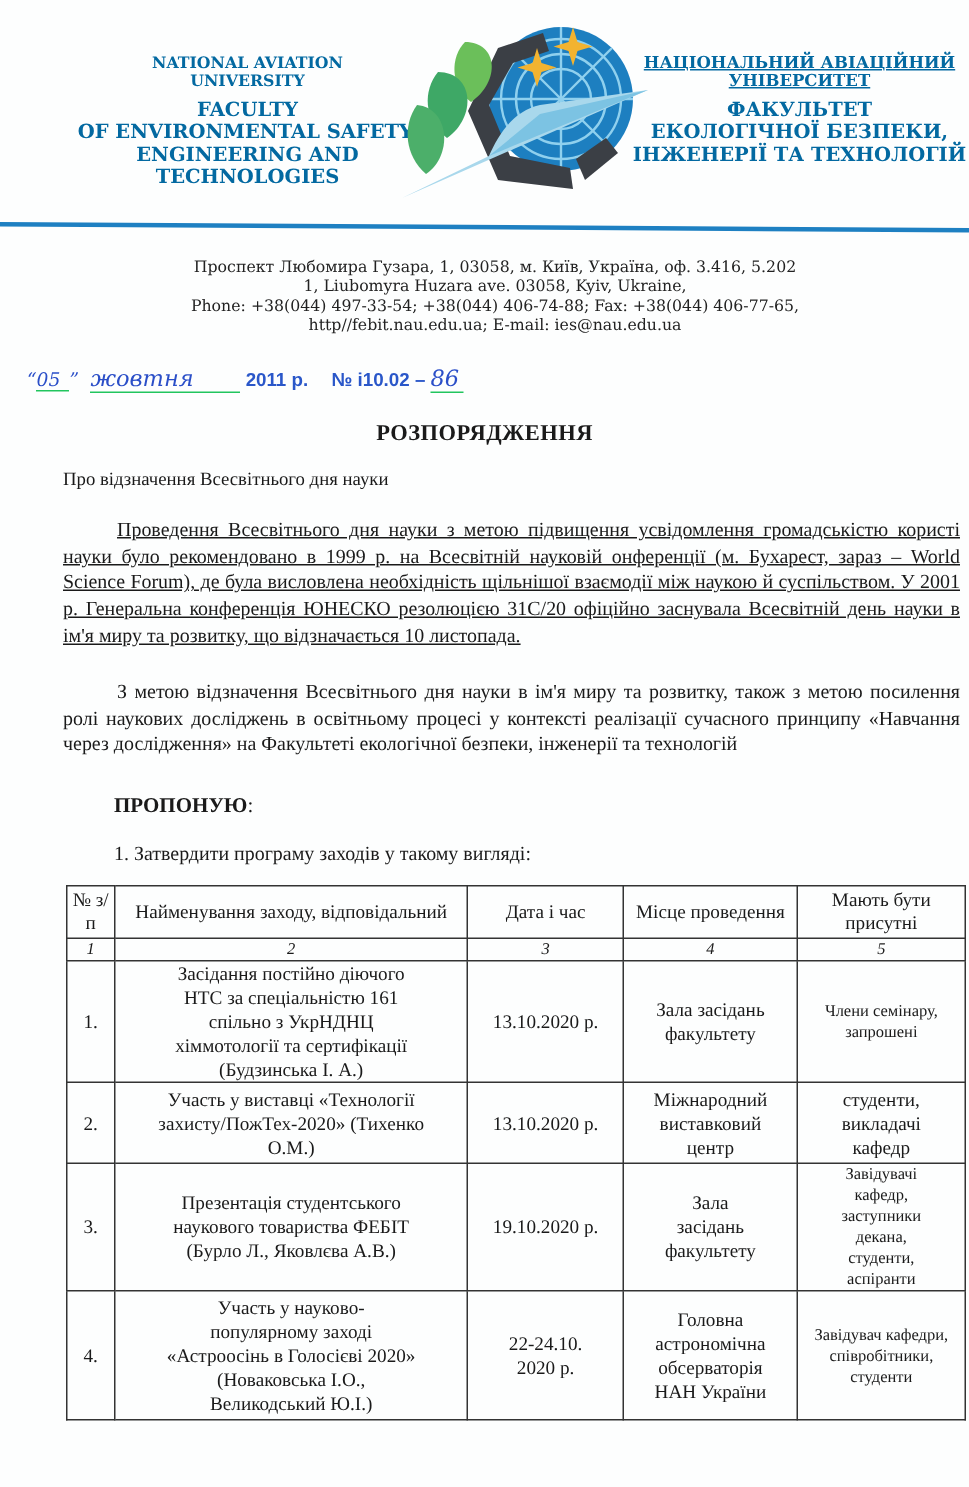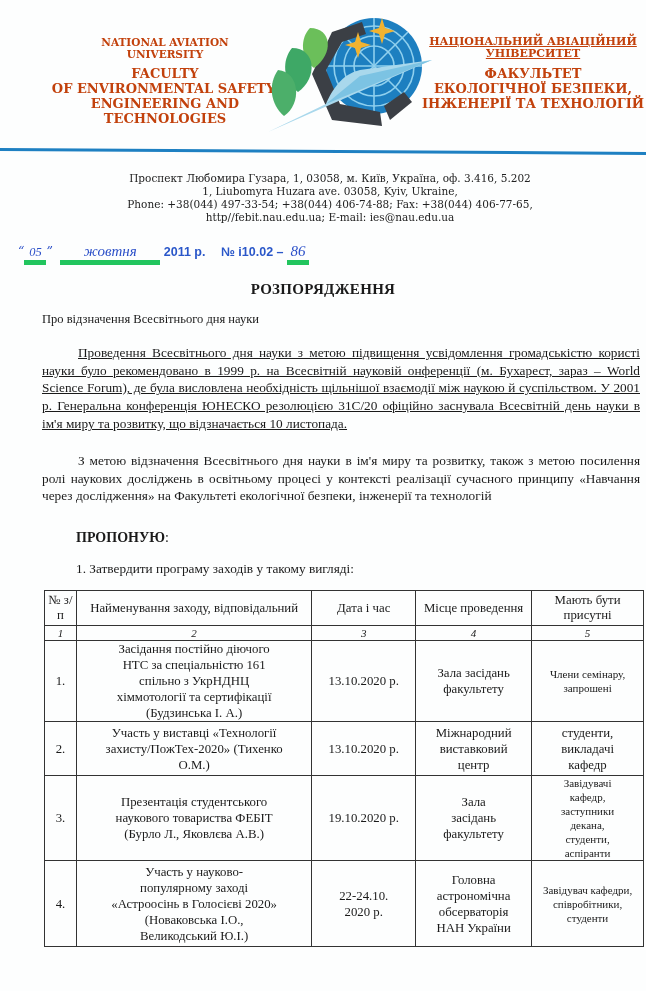--- a/index.html
+++ b/index.html
@@ -1,29 +1,29 @@
 <!DOCTYPE html>
 <html><head>
 <meta charset="utf-8">
 <style>
   html, body { margin:0; padding:0; }
   body { width:646px; height:991px; background:#fdfefe; position:relative; overflow:hidden; font-family:"Liberation Serif", serif; color:#1a1a1a; }
   .abs { position:absolute; }
-  .hdr-en, .hdr-ua { color:#c2410c; font-family:"DejaVu Serif", serif; font-weight:bold; text-align:center; }
+  .hdr-en, .hdr-ua { color:#0369a1; font-family:"DejaVu Serif", serif; font-weight:bold; text-align:center; }
   .hdr-en { left:40px; top:36px; width:250px; }
   .hdr-ua { left:420px; top:36px; width:226px; }
   .hdr-small { font-size:10.5px; line-height:12px; }
   .hdr-big { font-size:13px; line-height:15px; margin-top:6px;text-align:center; }
   .hdr-ua .hdr-small { font-size:11px;text-decoration:underline; }
   .rule { left:0; top:148px; width:646px; height:3px; background:#1e80c2; transform:rotate(0.35deg); transform-origin:left center; }
   .logo { left:262px; top:8px; width:180px; height:132px; }
   .addr { left:80px; top:172px; width:500px; text-align:center; font-family:"DejaVu Serif", serif; font-size:10.5px; line-height:13px; color:#222; }
   .dateline { left:18px; top:243px; width:330px; height:24px; font-family:"Liberation Sans", sans-serif; font-weight:bold; font-size:12.5px; color:#2a57c9; }
   .hand { font-family:"DejaVu Serif", serif; font-style:italic; font-weight:normal; color:#2b4fc8; }
-  .uline { border-bottom:5px solid #22c55e; display:inline-block; text-align:center;font-family:Liberation Serif, serif; }
+  .uline { border-bottom:1px solid #22c55e; display:inline-block; text-align:left; }
   .title { left:0; top:281px; width:646px; text-align:center; font-weight:bold; font-size:15px; letter-spacing:0.3px; }
   .subject { left:42px; top:312px; font-size:12.5px; }
   .para { left:42px; width:598px; font-size:13.3px; line-height:17.7px; text-align:justify; }
   .indent { text-indent:36px; }
   .p1 { top:344px;text-decoration:underline; }
   .p2 { top:452px; }
   .propose { left:76px; top:530px; font-size:14px; }
   .propose b { font-weight:bold; }
   .item1 { left:76px; top:561px; font-size:13.3px; }
   table.events { position:absolute; left:44px; top:590px; width:600px; border-collapse:collapse; font-size:12.8px; line-height:16px; }

